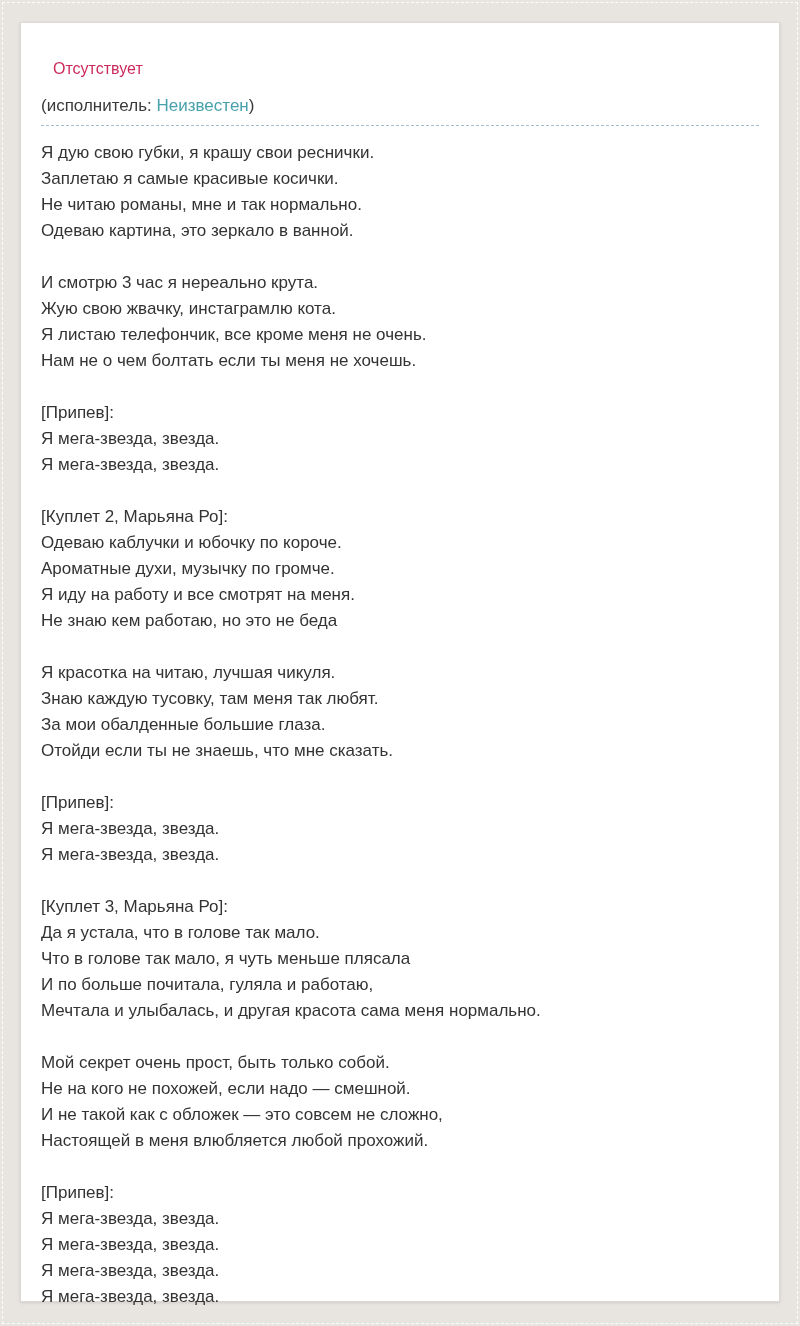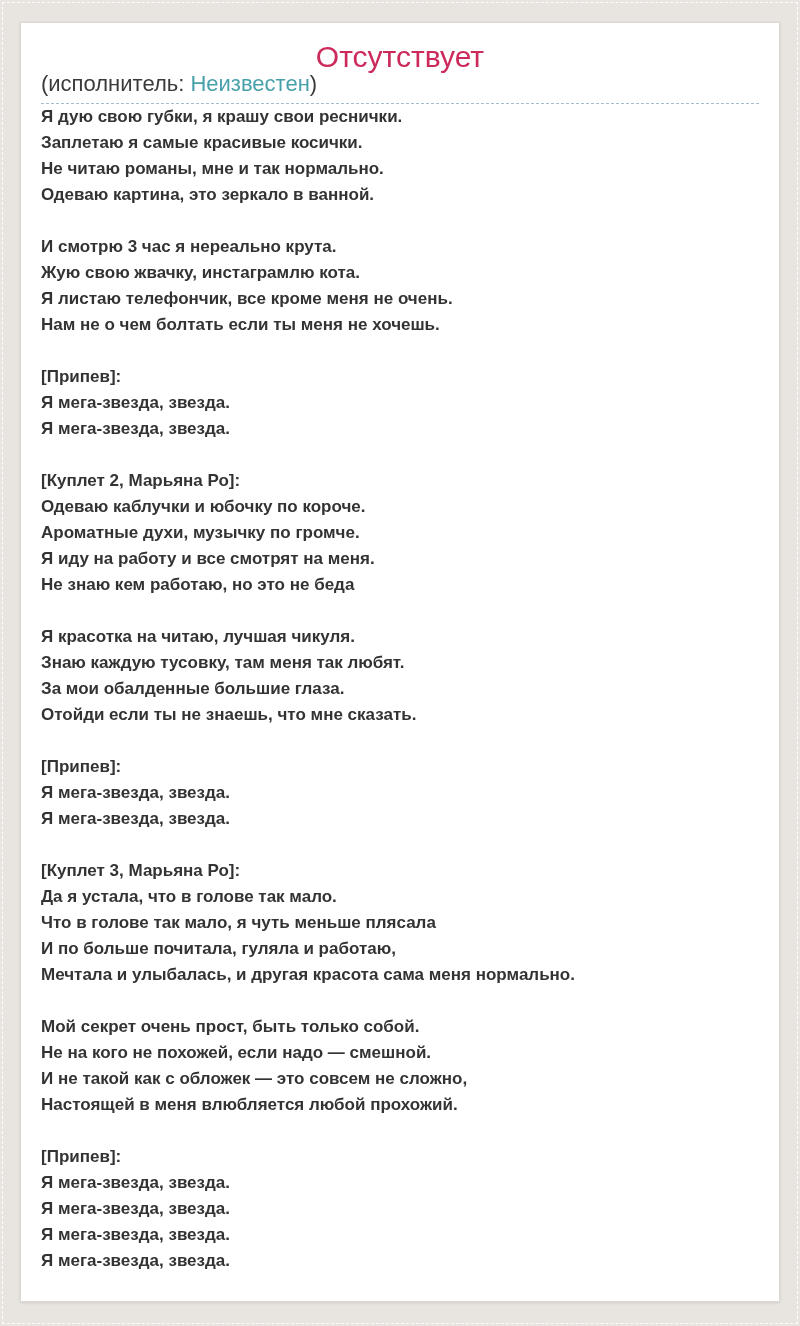--- a/index.html
+++ b/index.html
@@ -40,42 +40,41 @@
     background: var(--card-bg);
     border: 1px solid #dcd8d4;
     box-shadow: 0 1px 3px rgba(0,0,0,0.10);
     padding: 20px 20px 0 20px;
   }
   .header {
     border-bottom: 1px dashed var(--divider-color);
     padding-bottom: 8px;
   }
   .title {
-    margin: 0;
-    font-size: 30px;
+    margin: 12px;
+    font-size: 16px;
     line-height: 28px;
     font-weight: 400;
     color: var(--title-color);
-    text-align: center;
   }
   .artist-line {
     margin-top: 2px;
-    font-size: 22px;
+    font-size: 17px;
     line-height: 22px;
     color: #3a3a3a;
   }
   .artist-link {
     color: var(--artist-link-color);
     text-decoration: none;
     cursor: pointer;
   }
   .lyrics {
-    margin-top: 0;
+    margin-top: 14px;
     font-size: 17px;
-    font-weight: bold;
+    font-weight: normal;
     line-height: 26px;
     color: var(--lyrics-color);
   }
   .stanza { margin: 0 0 26px 0; }
   .line { white-space: pre-wrap; }
 </style>
 </head>
 <body>
 
 <div class="stitch"></div>

